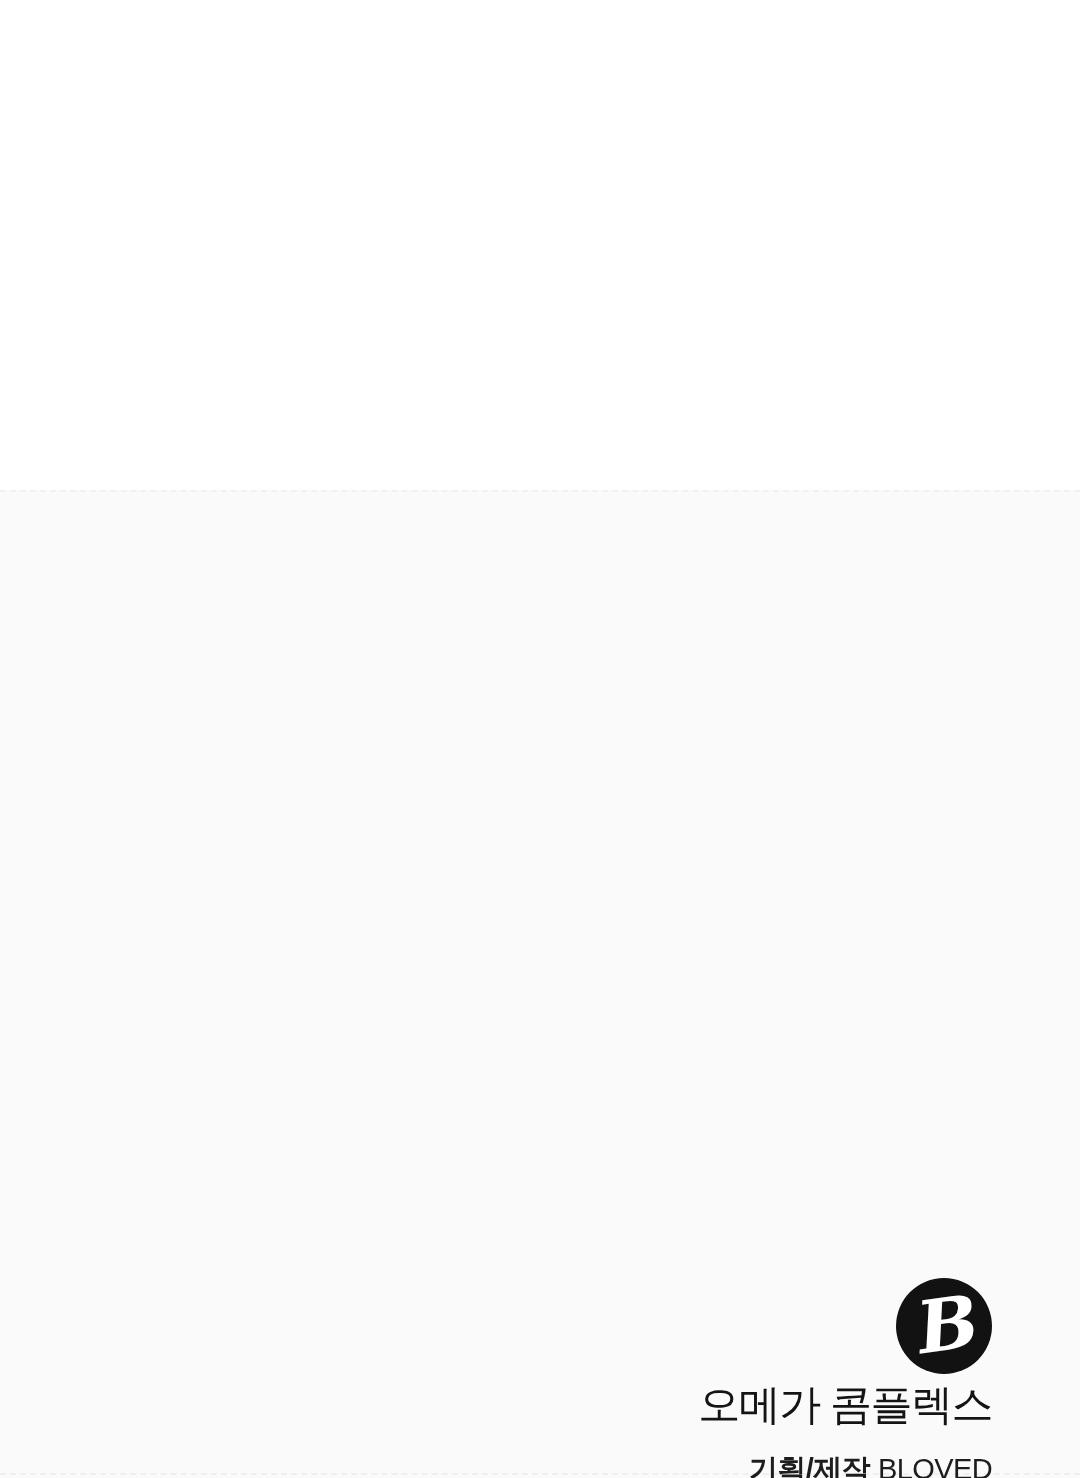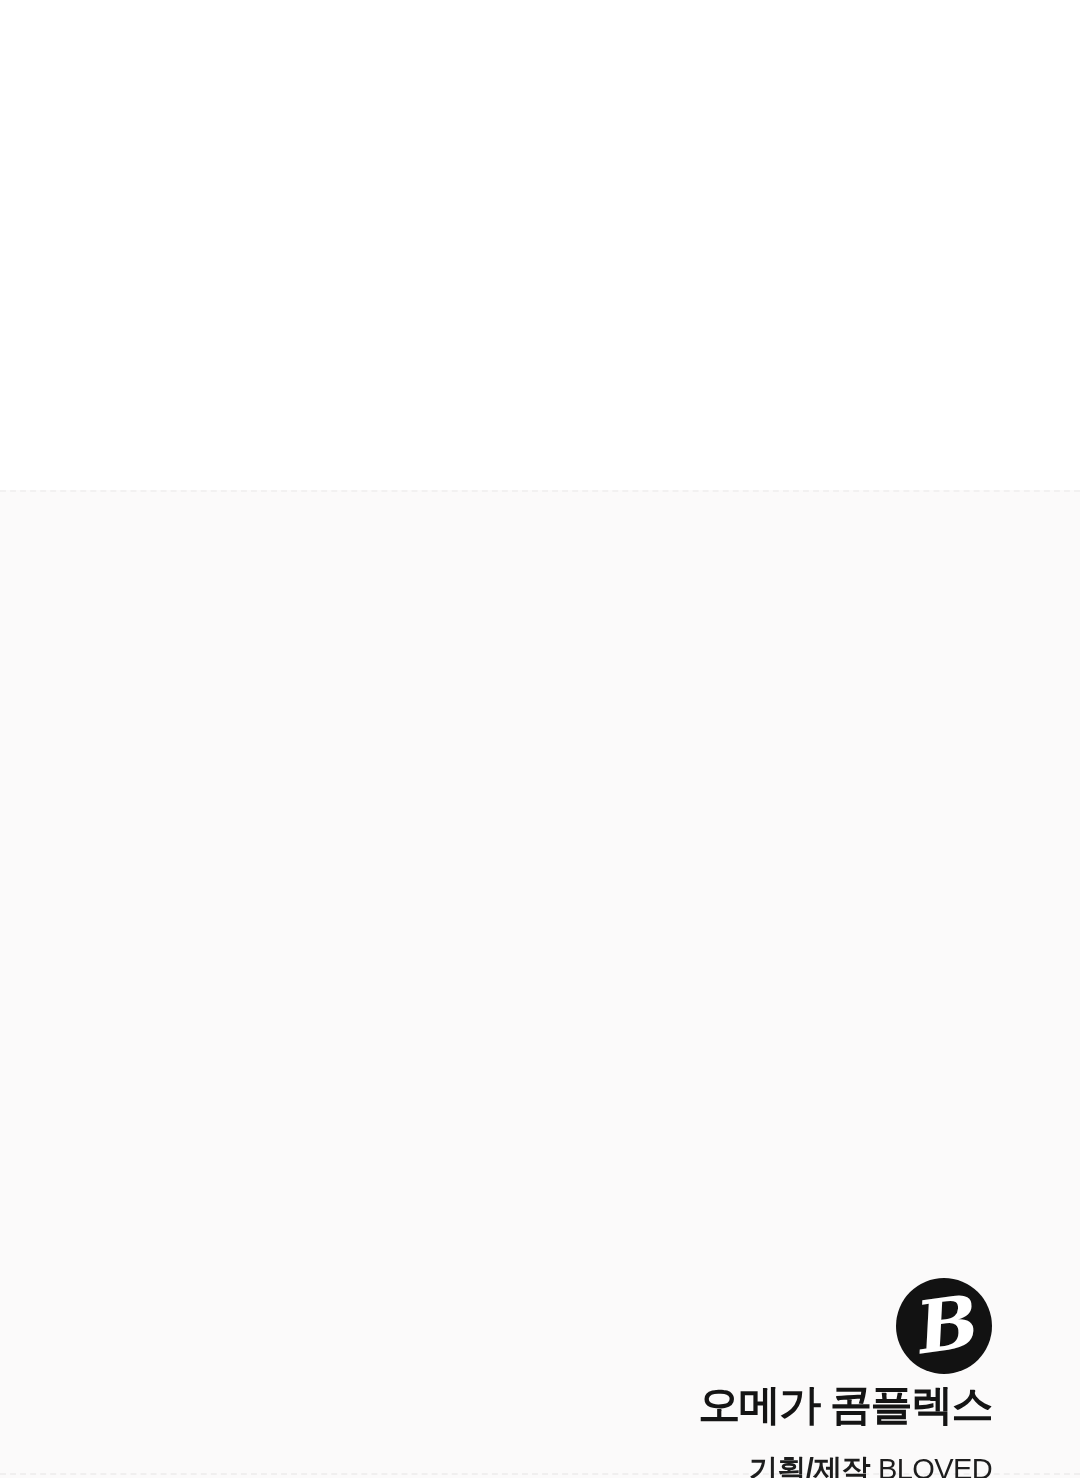--- a/index.html
+++ b/index.html
@@ -42,21 +42,21 @@
     left: 896px; top: 786px;
     width: 96px; height: 96px;
   }
   .logo svg { display: block; }
   .series-title {
     position: absolute;
     right: 88px; top: 891px;
     margin: 0;
     font-size: 42px;
     line-height: 1.05;
-    font-weight: 700;
+    font-weight: 400;
     letter-spacing: -1.5px;
     color: #141414;
     white-space: nowrap;
     text-align: right;
   }
   .credit-line {
     position: absolute;
     right: 88px;
     white-space: nowrap;
     text-align: right;

